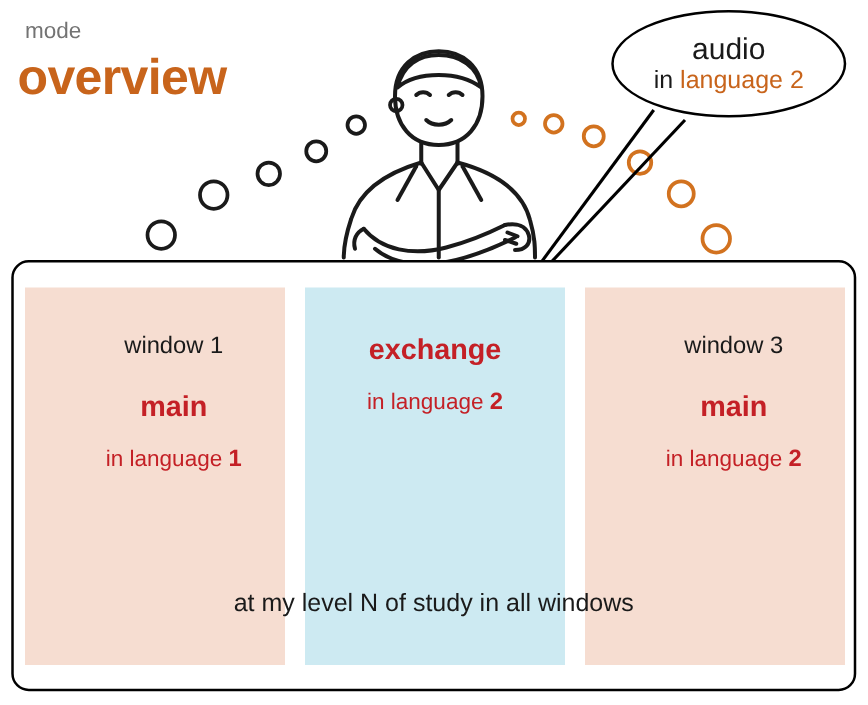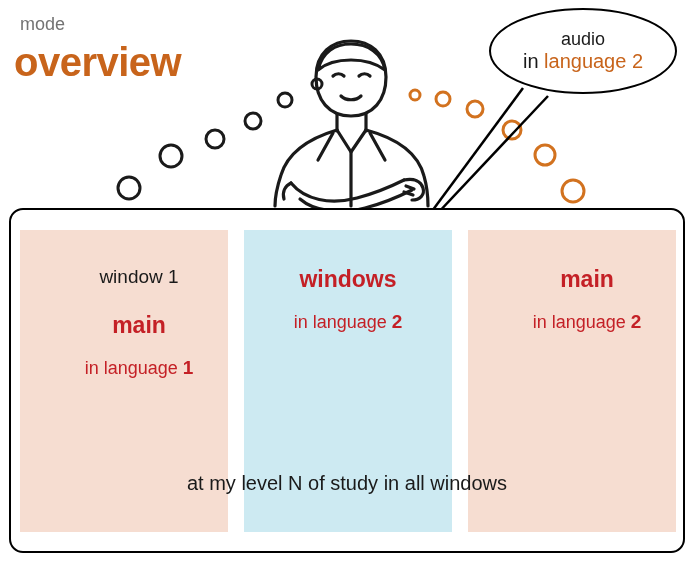--- a/index.html
+++ b/index.html
@@ -43,21 +43,21 @@
     background: #ffffff;
     border: 2.5px solid #000000;
     border-radius: 50% / 50%;
     box-sizing: border-box;
     display: flex;
     flex-direction: column;
     align-items: center;
     justify-content: center;
   }
   .bubble-line1 {
-    font-size: 18px;
+    font-size: 24px;
     color: #1a1a1a;
     line-height: 1.15;
   }
   .bubble-line2 {
     font-size: 20px;
     color: #1a1a1a;
     line-height: 1.15;
   }
   .bubble-line2 .lang {
     color: #c8641b;
@@ -210,27 +210,28 @@
 
     <div class="win peach">
       <div class="win-title">window 1</div>
       <div class="win-main">main</div>
       <div class="win-lang">
         <span>in language </span><b>1</b>
       </div>
     </div>
 
     <div class="win blue">
-      <div class="win-main">windows</div>
+      <div class="win-main">exchange</div>
       <div class="win-lang">
         <span>in language </span><b>2</b>
       </div>
     </div>
 
     <div class="win peach">
+      <div class="win-title">window 3</div>
       <div class="win-main">main</div>
       <div class="win-lang">
         <span>in language </span><b>2</b>
       </div>
     </div>
 
   </div>
 
   <div class="footer-note">at my level N of study in all windows</div>
 </div>

